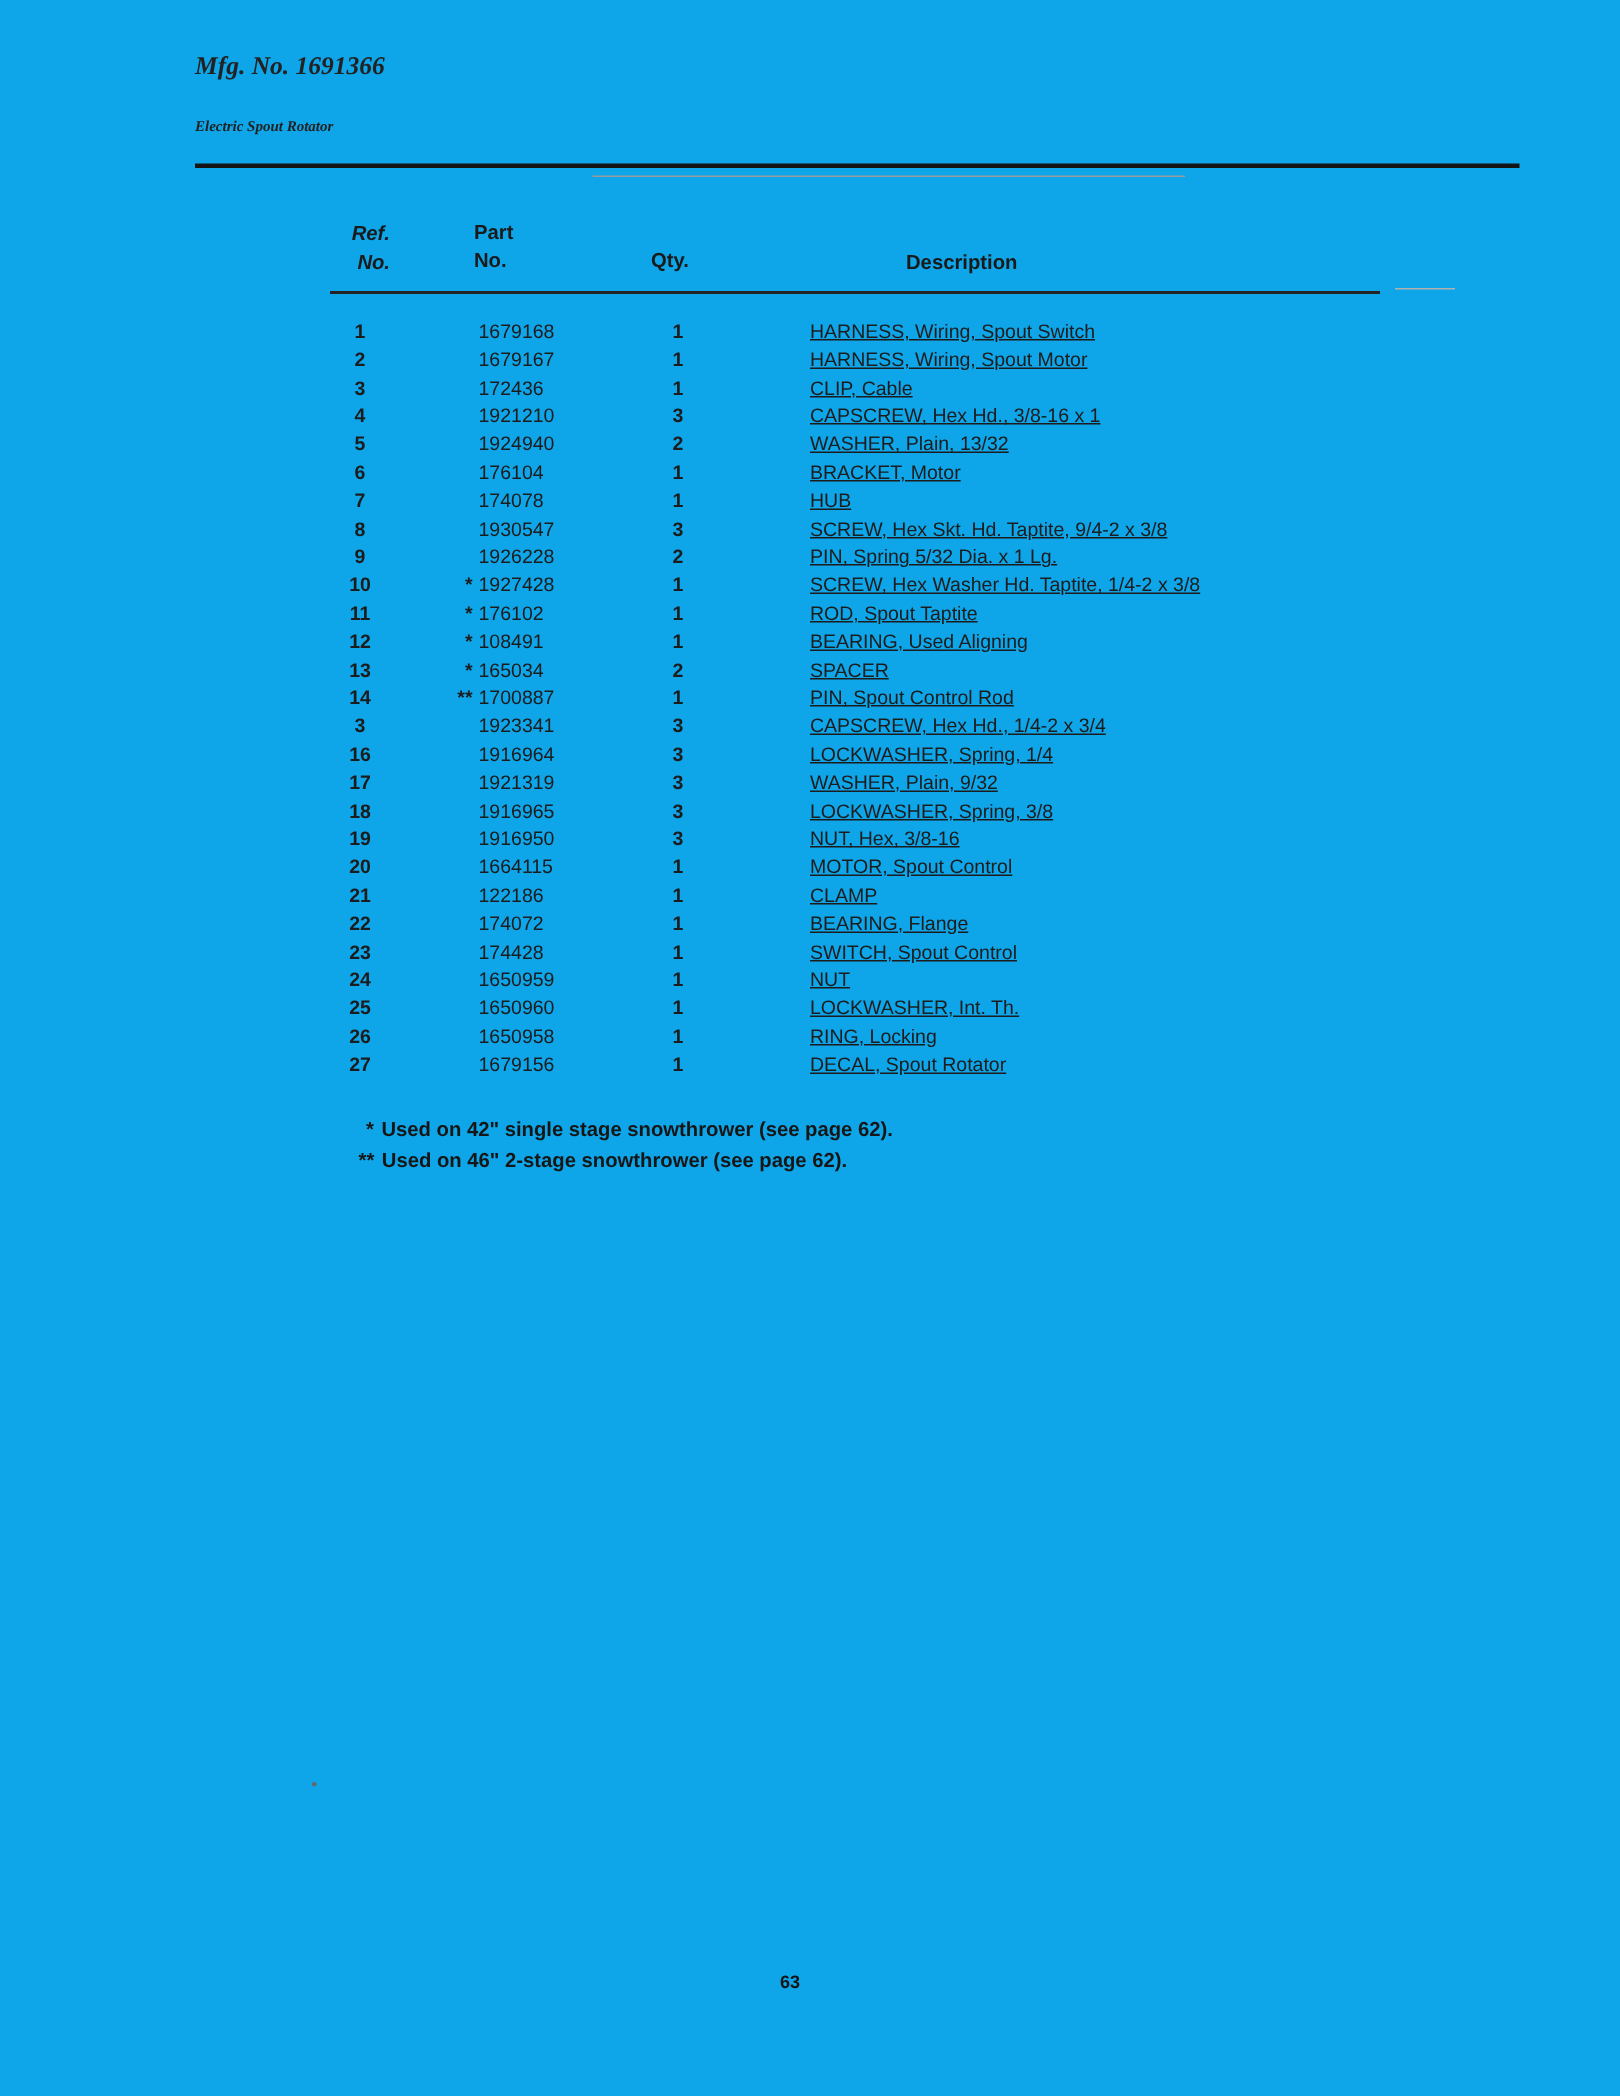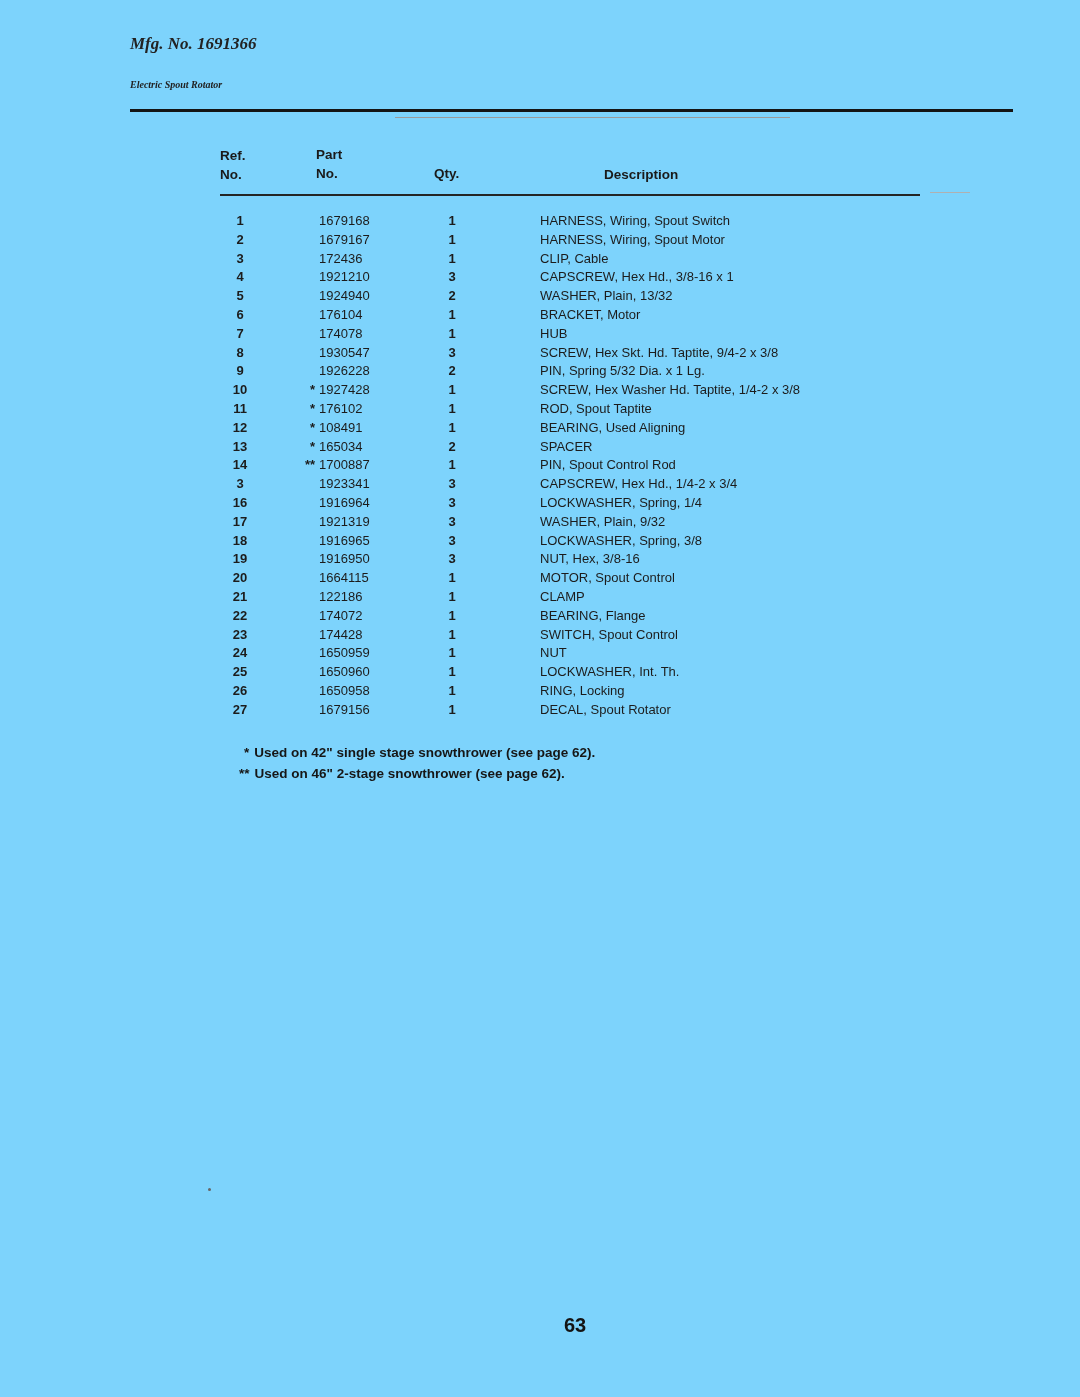--- a/index.html
+++ b/index.html
@@ -1,56 +1,56 @@
 <!DOCTYPE html>
 <html><head>
 <meta charset="utf-8">
 <title>Parts List</title>
 <style>
   html,body { margin:0; padding:0; background:#e8e8e8; }
   .page {
-    position:relative; width:1080px; height:1397px; background:#7dd3fc;
+    position:relative; width:1080px; height:1397px; background:#0ea5e9;
     font-family:"Liberation Sans", sans-serif; color:#1c1c1c; overflow:hidden;
     margin:0 auto;
   }
   .italic-head {
     position:absolute; left:130px;
     font-family:"Liberation Serif", serif; font-style:italic; font-weight:600;
     color:#222;
   }
   .mfg { top:34px; font-size:17px; }
   .section-title { top:79px; font-size:10px; }
   .rule-main { position:absolute; left:130px; top:109px; width:883px; height:3px; background:#141414; }
   .rule-faint { position:absolute; left:395px; top:117px; width:395px; height:1px; background:#9a9a9a; }
   .rule-dash { position:absolute; left:930px; top:192px; width:40px; height:1px; background:#b0b0b0; }
 
   .hdr { position:absolute; font-weight:bold; font-size:13.5px; color:#1a1a1a; }
-  .hdr-ref  { left:220px; top:146px; width:40px; text-align:left; line-height:19px; }
+  .hdr-ref  { left:220px; top:146px; width:40px; text-align:right; line-height:19px;font-style:italic; }
   .hdr-part { left:316px; top:145px; width:44px; text-align:left; line-height:19px; }
   .hdr-qty  { left:434px; top:166px; width:36px; text-align:left; }
   .hdr-desc { left:604px; top:167px; }
   .rule-header { position:absolute; left:220px; top:194px; width:700px; height:2px; background:#242424; }
 
   .tbody { position:absolute; left:0; top:212px; width:1080px; }
   .trow { position:relative; height:18.8px; font-size:13px; line-height:18.8px; }
   .c-ref  { position:absolute; left:222px; width:36px; text-align:center; font-weight:bold; }
   .c-part { position:absolute; left:296px; display:flex; }
   .c-part .star { display:inline-block; width:19px; text-align:right; padding-right:4px; font-weight:bold; }
   .c-qty  { position:absolute; left:438px; width:28px; text-align:center; font-weight:bold; }
-  .c-desc { position:absolute; left:540px; white-space:nowrap; }
+  .c-desc { position:absolute; left:540px; white-space:nowrap;text-decoration:underline; }
 
   .footnote { position:absolute; font-weight:bold; font-size:13.5px; color:#161616; }
   .fn1 { left:244px; top:745px; }
   .fn2 { left:239px; top:766px; }
   .footnote .fn-marker { margin-right:5px; }
 
   .speck { position:absolute; left:208px; top:1188px; width:3px; height:3px; background:#666; border-radius:50%; }
 
-  .pageno { position:absolute; left:520px; top:1314px; width:110px; text-align:center;
-            font-weight:bold; font-size:20px; color:#141414; }
+  .pageno { position:absolute; left:520px; top:1314px; width:110px; text-align:left;
+            font-weight:bold; font-size:12px; color:#141414; }
 </style>
 </head>
 <body>
 
 <div class="page">
 
   <div class="italic-head mfg">Mfg. No. 1691366</div>
   <div class="italic-head section-title">Electric Spout Rotator</div>
 
   <div class="rule-main"></div>

